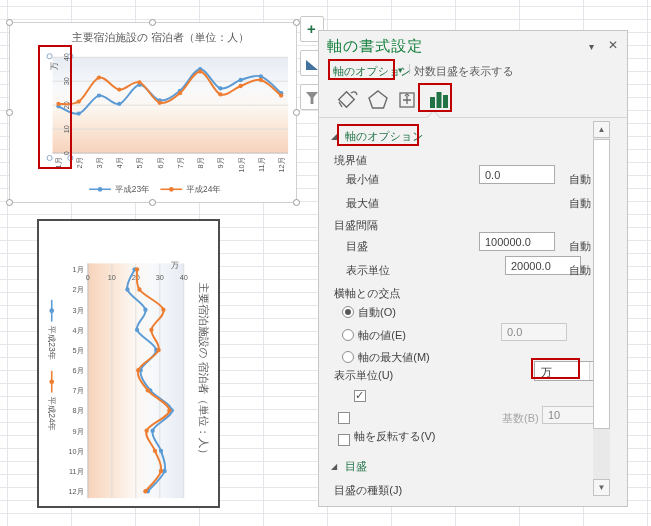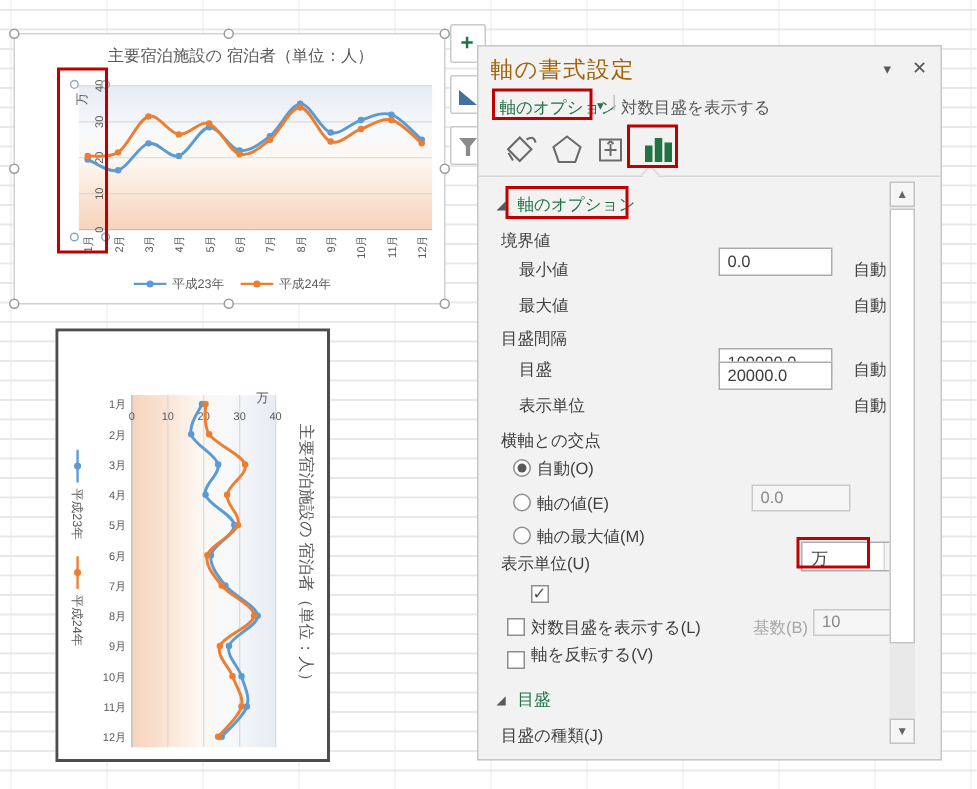--- a/index.html
+++ b/index.html
@@ -28,21 +28,21 @@
     border:1px solid #c9c9c9; border-radius:2px; z-index:4; }
   .plus-glyph { position:absolute; left:6px; top:3px; color:#217346; font-size:15px; font-weight:bold; }
   .brush-glyph { position:absolute; left:5px; top:9px; width:0; height:0;
     border-bottom:10px solid #41719C; border-right:12px solid transparent; }
   .funnel-glyph { position:absolute; left:5px; top:7px; width:12px; height:12px; background:#8b8b8b;
     clip-path:polygon(0 0,100% 0,62% 46%,62% 100%,38% 100%,38% 46%); }
 
   
   .pane { position:absolute; left:318px; top:30px; width:310px; height:477px;
     background:#f2f2f2; border:1px solid #c6c6c6; z-index:6; font-size:11px; color:#3f3f3f; }
-  .pane-title { position:absolute; left:8px; top:6px; font-size:15px; color:#a16207; letter-spacing:1px; }
+  .pane-title { position:absolute; left:8px; top:6px; font-size:15px; color:#15803d; letter-spacing:1px; }
   .pane-collapse { position:absolute; left:270px; top:10px; color:#595959; font-size:10px; cursor:default; }
   .pane-close { position:absolute; left:289px; top:7px; color:#595959; font-size:12px; cursor:default; }
   .tab-green { position:absolute; left:14px; top:33px; color:#217346; }
   .tab-caret { position:absolute; left:79px; top:34px; color:#217346; font-size:9px; }
   .tab-div { position:absolute; left:89px; top:31px; color:#c0c0c0; }
   .tab-gray { position:absolute; left:95px; top:33px; color:#595959; }
   .iconrow { position:absolute; left:0; top:56px; width:100%; height:30px; }
   .icon-slot { position:absolute; top:0; width:26px; height:26px; }
   .iconrow-line { position:absolute; left:0; top:86px; width:308px; border-top:1px solid #d6d6d6; }
   .notch { position:absolute; left:110px; top:81px; width:9px; height:9px; background:#f2f2f2;
@@ -306,21 +306,21 @@
   <span class="row-label" style="top:165px">最大値</span>
   <span class="auto-label" style="top:165px">自動</span>
 
   <span class="grp-label" style="top:187px">目盛間隔</span>
 
   <span class="row-label" style="top:208px">目盛</span>
   <input class="num-input" style="top: 201px;" value="100000.0">
   <span class="auto-label" style="top:208px">自動</span>
 
   <span class="row-label" style="top:232px">表示単位</span>
-  <input class="num-input" style="top: 210px;" value="20000.0">
+  <input class="num-input" style="top: 225px; margin-left: 26px;" value="20000.0">
   <span class="auto-label" style="top:232px">自動</span>
 
   <span class="grp-label" style="top:255px">横軸との交点</span>
 
   <span class="radio sel" style="left:23px;top:275px"></span>
   <span class="opt-label" style="left:39px;top:274px">自動(O)</span>
 
   <span class="radio" style="left:23px;top:298px"></span>
   <span class="opt-label" style="left:39px;top:297px">軸の値(E)</span>
   <span class="gray-input" style="left:182px;top:292px;width:66px">0.0</span>
@@ -330,21 +330,20 @@
 
   <span class="grp-label" style="top:337px">表示単位(U)</span>
   <div class="combo" style="left:215px;top:330px">
     <span class="val">万</span>
     <span class="arrow">▾</span>
   </div>
 
   <span class="check on" style="left:35px;top:359px"></span>
 
   <span class="check" style="left:19px;top:381px"></span>
-  <span class="opt-label" style="left:35px;top:380px">対数目盛を表示する(L)</span>
   <span class="opt-label" style="left:183px;top:380px;color:#a6a6a6">基数(B)</span>
   <span class="gray-input" style="left:223px;top:375px;width:60px">10</span>
 
   <span class="check" style="left:19px;top:403px"></span>
   <span class="opt-label" style="left:35px;top:398px">軸を反転する(V)</span>
 
   <span class="sec-marker" style="left:12px;top:431px">◢</span>
   <span class="sec-label" style="left:26px;top:428px">目盛</span>
 
   <span class="grp-label" style="top:452px">目盛の種類(J)</span>

